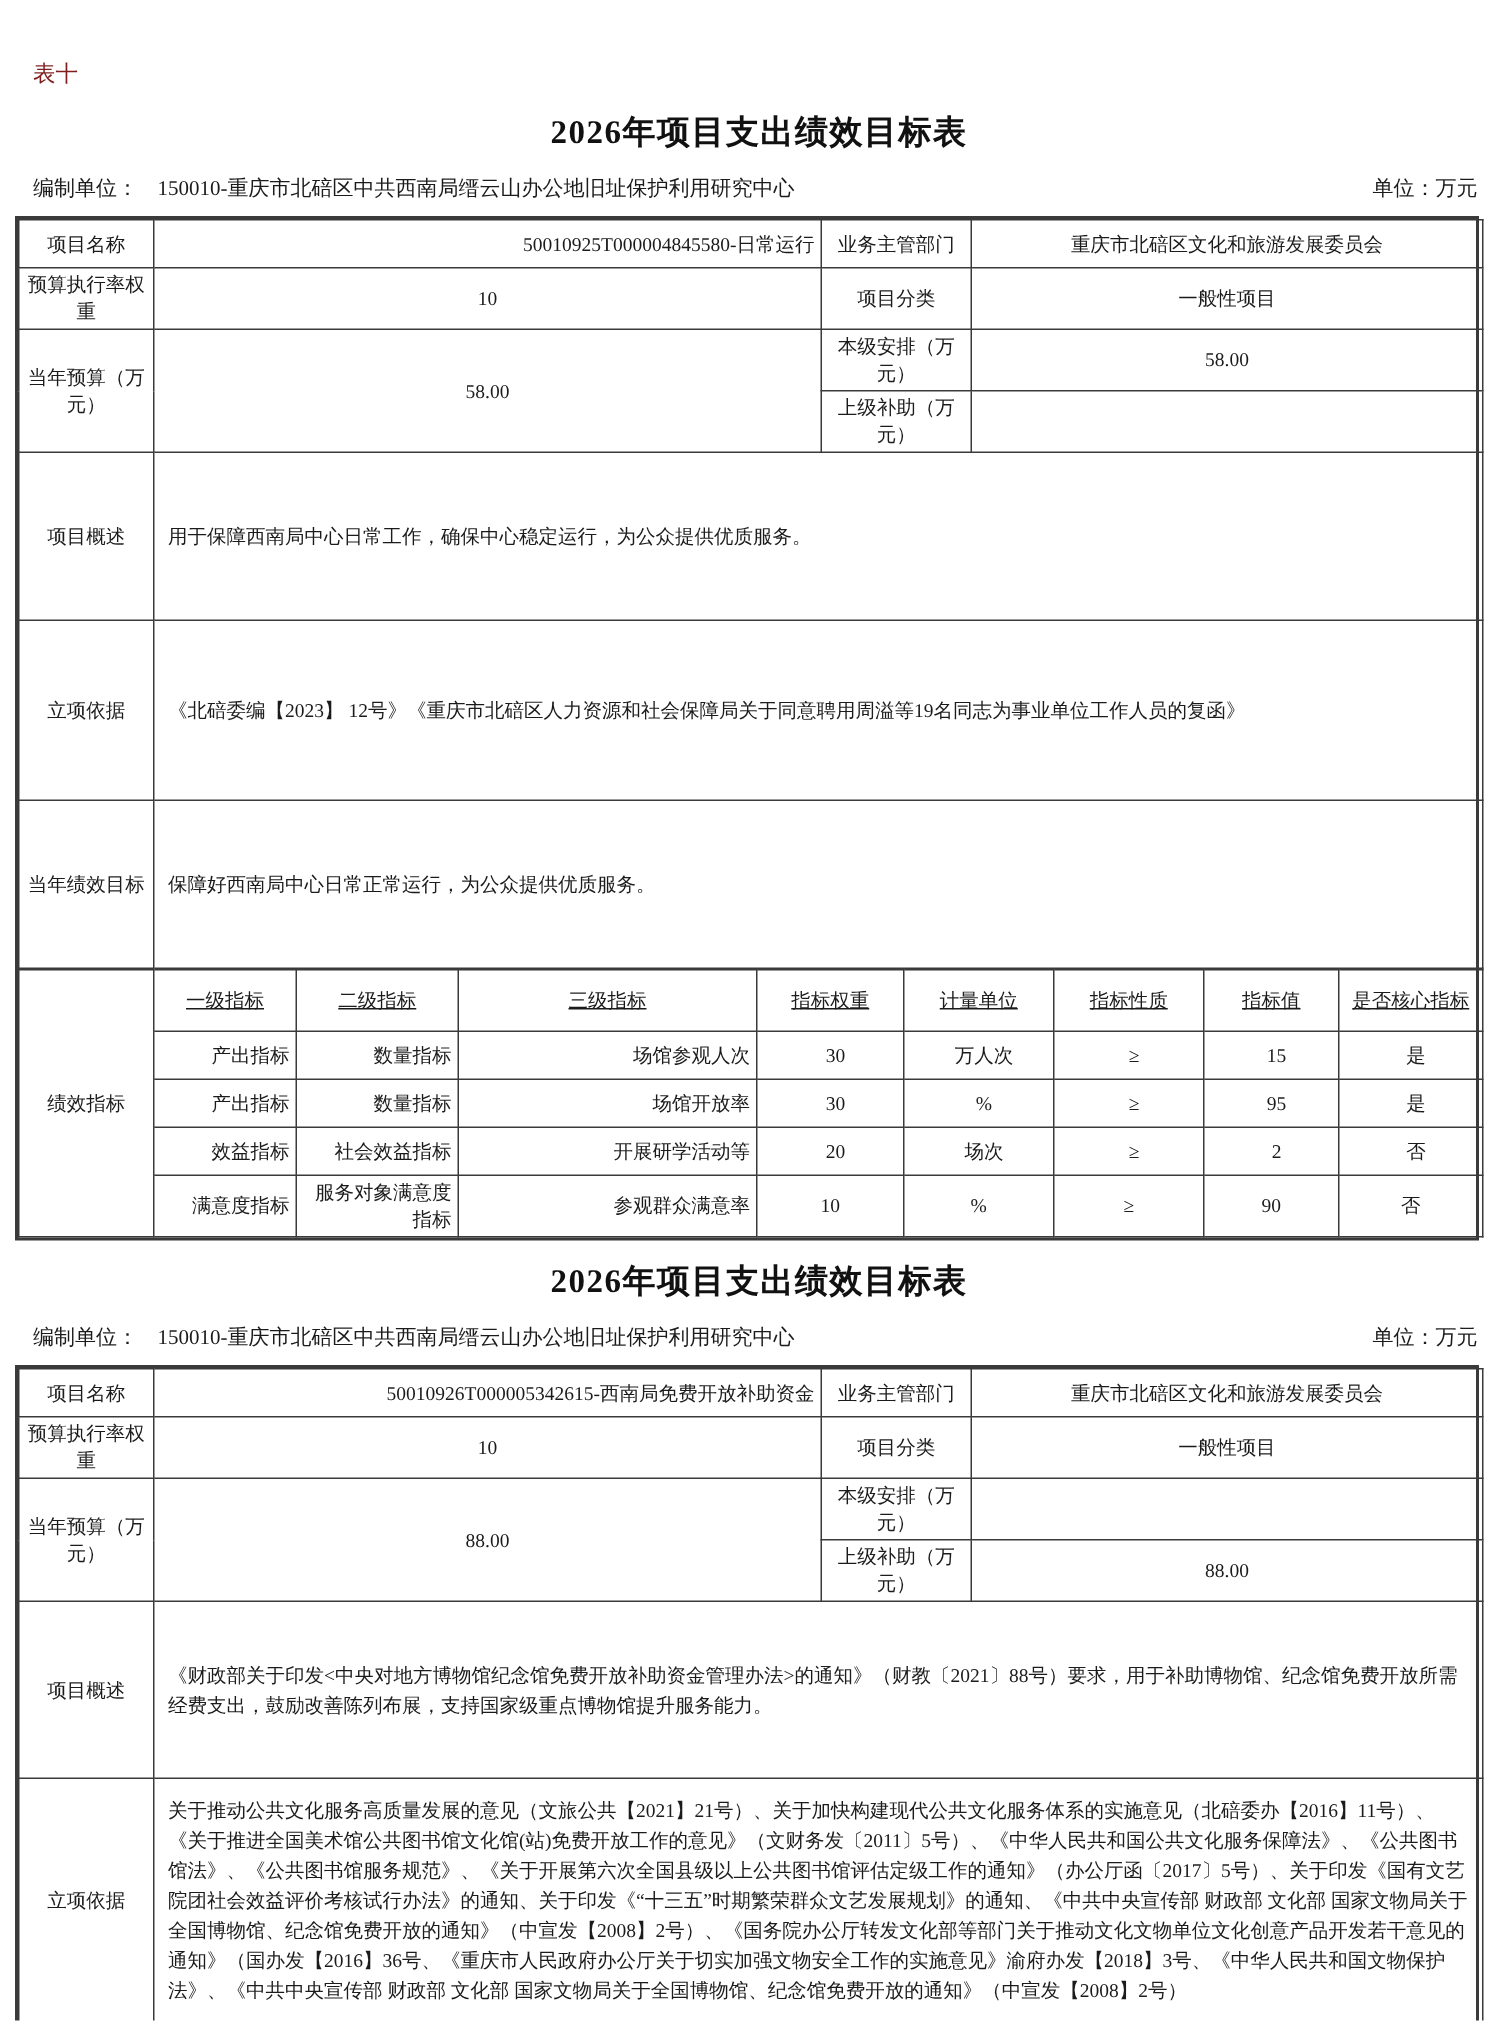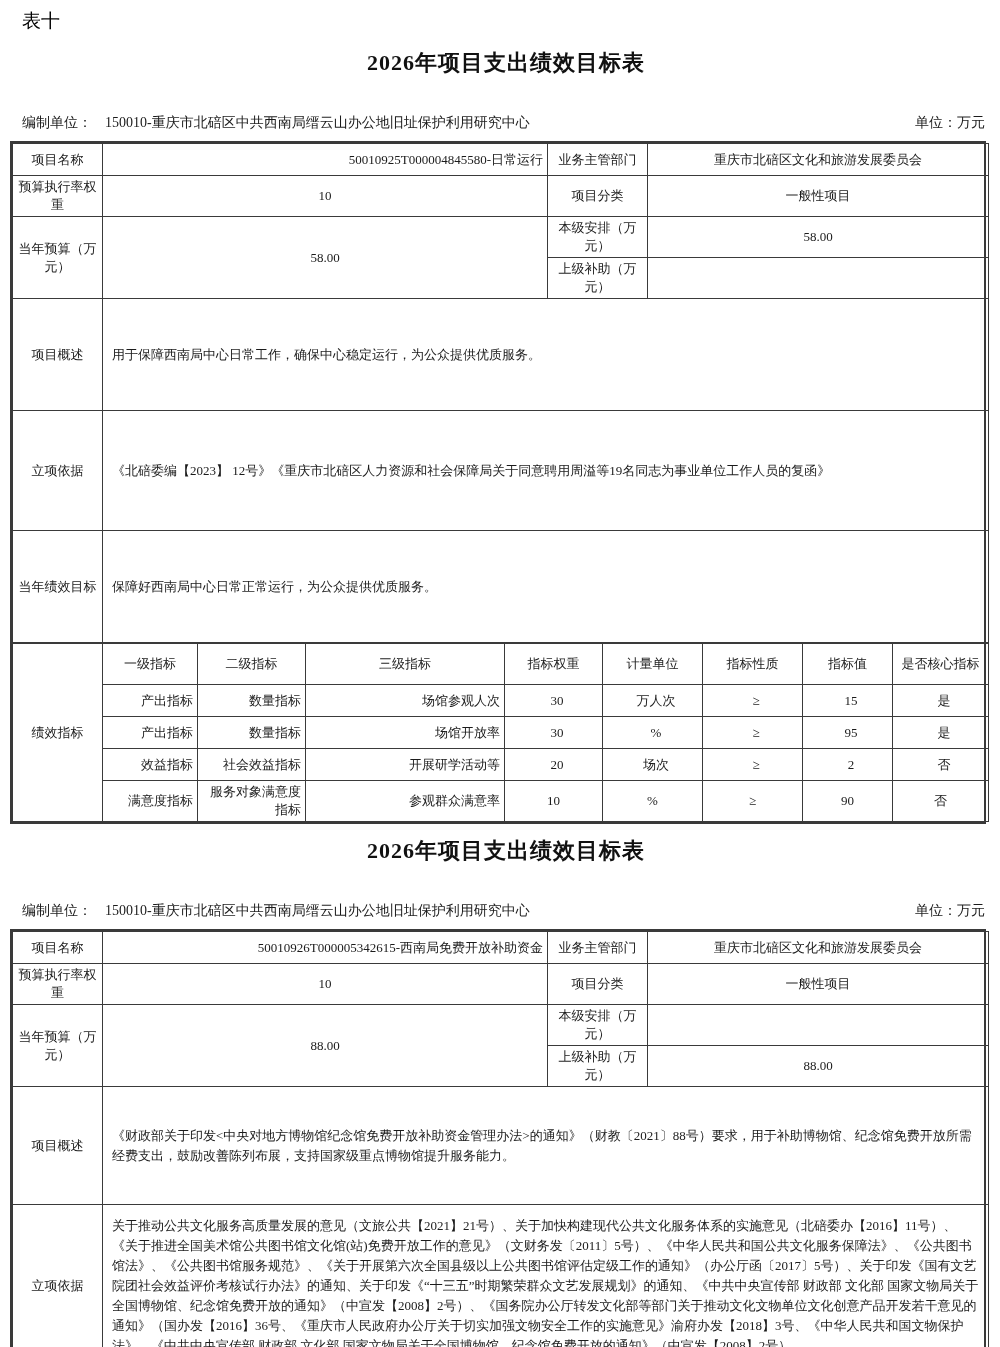--- a/index.html
+++ b/index.html
@@ -5,38 +5,39 @@
   * { box-sizing: border-box; }
   html, body { margin: 0; padding: 0; }
   body {
     width: 1000px; height: 1347px;
     background: #ffffff;
     color: #1b1b1b;
     font-family: "Liberation Serif", "DejaVu Serif", serif;
   }
   .corner {
     padding: 8px 0 0 22px;
-    font-size: 19px;
-    color: #000000;
+    font-size: 15px;
+    color: #7f1d1d;
+    margin-top: 32px;
   }
   .report-title {
     text-align: center;
     font-size: 22px;
     font-weight: 700;
     letter-spacing: 1px;
     margin-top: 14px;
     color: #111;
     padding-left: 12px;
   }
   .report-title.second { margin-top: 12px; }
   .meta {
     display: flex;
     justify-content: space-between;
     align-items: center;
-    margin: 36px 15px 9px 22px;
+    margin: 14px 15px 9px 22px;
     font-size: 14px;
   }
   .meta .meta-label { margin-right: 13px; }
   .tblwrap {
     margin: 0 14px 0 10px;
     border: 2px solid #3a3a3a;
     background: #fff;
   }
   table {
     width: 100%;
@@ -59,21 +60,21 @@
     line-height: 20px;
   }
   tr.h40 > td { height: 32px; }
   tr.h36 > td { height: 36px; }
   tr.h41 > td { height: 41px; }
   tr.h32 > td { height: 32px; padding-left: 11px; }
   tr.h112 > td { height: 112px; }
   tr.h118 > td { height: 118px; }
   tr.h120 > td { height: 120px; }
   tr.h161 > td { height: 161px; }
-  .ind td.hd { font-size: 13px; }
+  .ind td.hd { font-size: 13px; text-decoration: underline; }
 </style>
 </head>
 <body>
 
 <div class="corner">表十</div>
 
 <div class="report-title">2026年项目支出绩效目标表</div>
 
 <div class="meta">
   <div>

